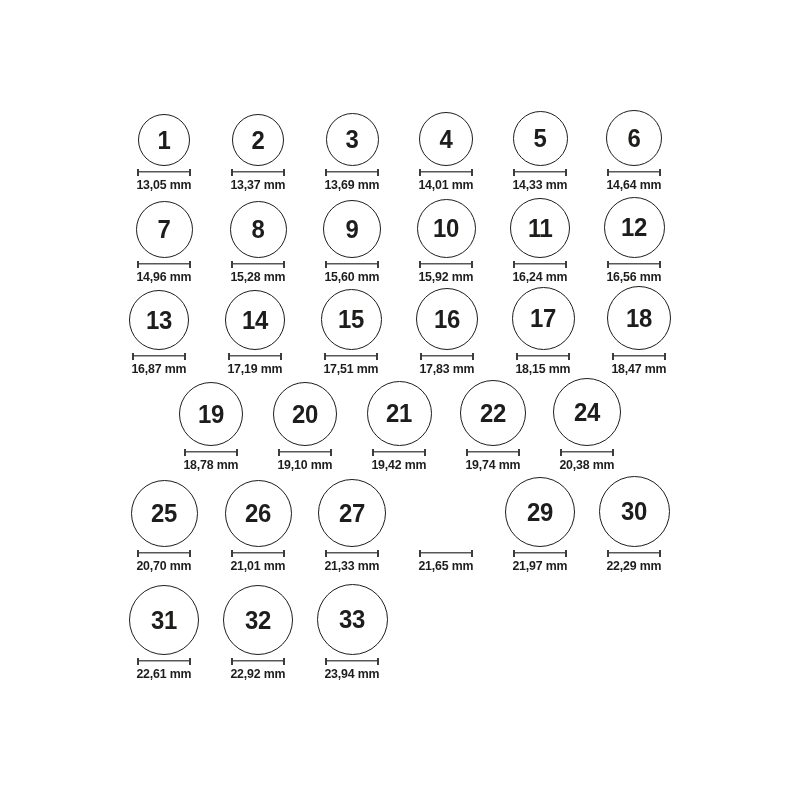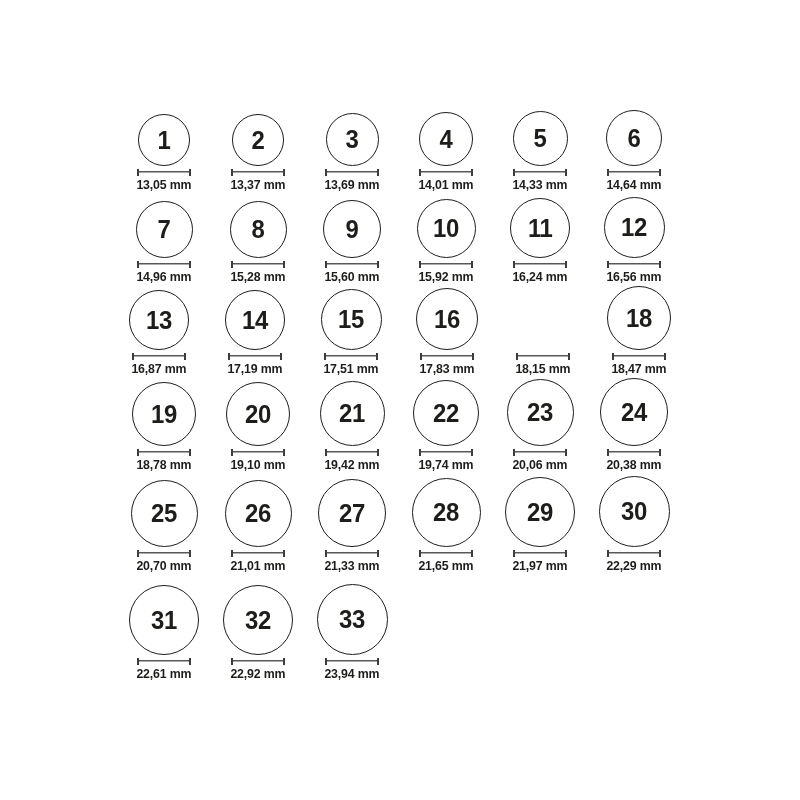--- a/index.html
+++ b/index.html
@@ -185,20 +185,23 @@
     <div class="diameter-label">17,51 mm</div>
   </div>
         <div class="ring-cell">
     <div class="ring-circle" style="width: 62px; height: 62px;">
       <span class="ring-number">16</span>
     </div>
     <div class="measure-line"></div>
     <div class="diameter-label">17,83 mm</div>
   </div>
         <div class="ring-cell">
+    <div class="ring-circle" style="width: 63px; height: 63px;">
+      <span class="ring-number">17</span>
+    </div>
     <div class="measure-line"></div>
     <div class="diameter-label">18,15 mm</div>
   </div>
         <div class="ring-cell">
     <div class="ring-circle" style="width: 64px; height: 64px;">
       <span class="ring-number">18</span>
     </div>
     <div class="measure-line"></div>
     <div class="diameter-label">18,47 mm</div>
   </div>
@@ -226,27 +229,20 @@
     <div class="diameter-label">19,42 mm</div>
   </div>
         <div class="ring-cell">
     <div class="ring-circle" style="width: 66px; height: 66px;">
       <span class="ring-number">22</span>
     </div>
     <div class="measure-line"></div>
     <div class="diameter-label">19,74 mm</div>
   </div>
         <div class="ring-cell">
-    <div class="ring-circle" style="width: 67px; height: 67px;">
-      <span class="ring-number">23</span>
-    </div>
-    <div class="measure-line"></div>
-    <div class="diameter-label">20,06 mm</div>
-  </div>
-        <div class="ring-cell">
     <div class="ring-circle" style="width: 68px; height: 68px;">
       <span class="ring-number">24</span>
     </div>
     <div class="measure-line"></div>
     <div class="diameter-label">20,38 mm</div>
   </div>
       </div>
       <div class="ring-row" style="height: 101px;">
         <div class="ring-cell">
     <div class="ring-circle" style="width: 67px; height: 67px;">
@@ -263,23 +259,20 @@
     <div class="diameter-label">21,01 mm</div>
   </div>
         <div class="ring-cell">
     <div class="ring-circle" style="width: 68px; height: 68px;">
       <span class="ring-number">27</span>
     </div>
     <div class="measure-line"></div>
     <div class="diameter-label">21,33 mm</div>
   </div>
         <div class="ring-cell">
-    <div class="ring-circle" style="width: 69px; height: 69px;">
-      <span class="ring-number">28</span>
-    </div>
     <div class="measure-line"></div>
     <div class="diameter-label">21,65 mm</div>
   </div>
         <div class="ring-cell">
     <div class="ring-circle" style="width: 70px; height: 70px;">
       <span class="ring-number">29</span>
     </div>
     <div class="measure-line"></div>
     <div class="diameter-label">21,97 mm</div>
   </div>

